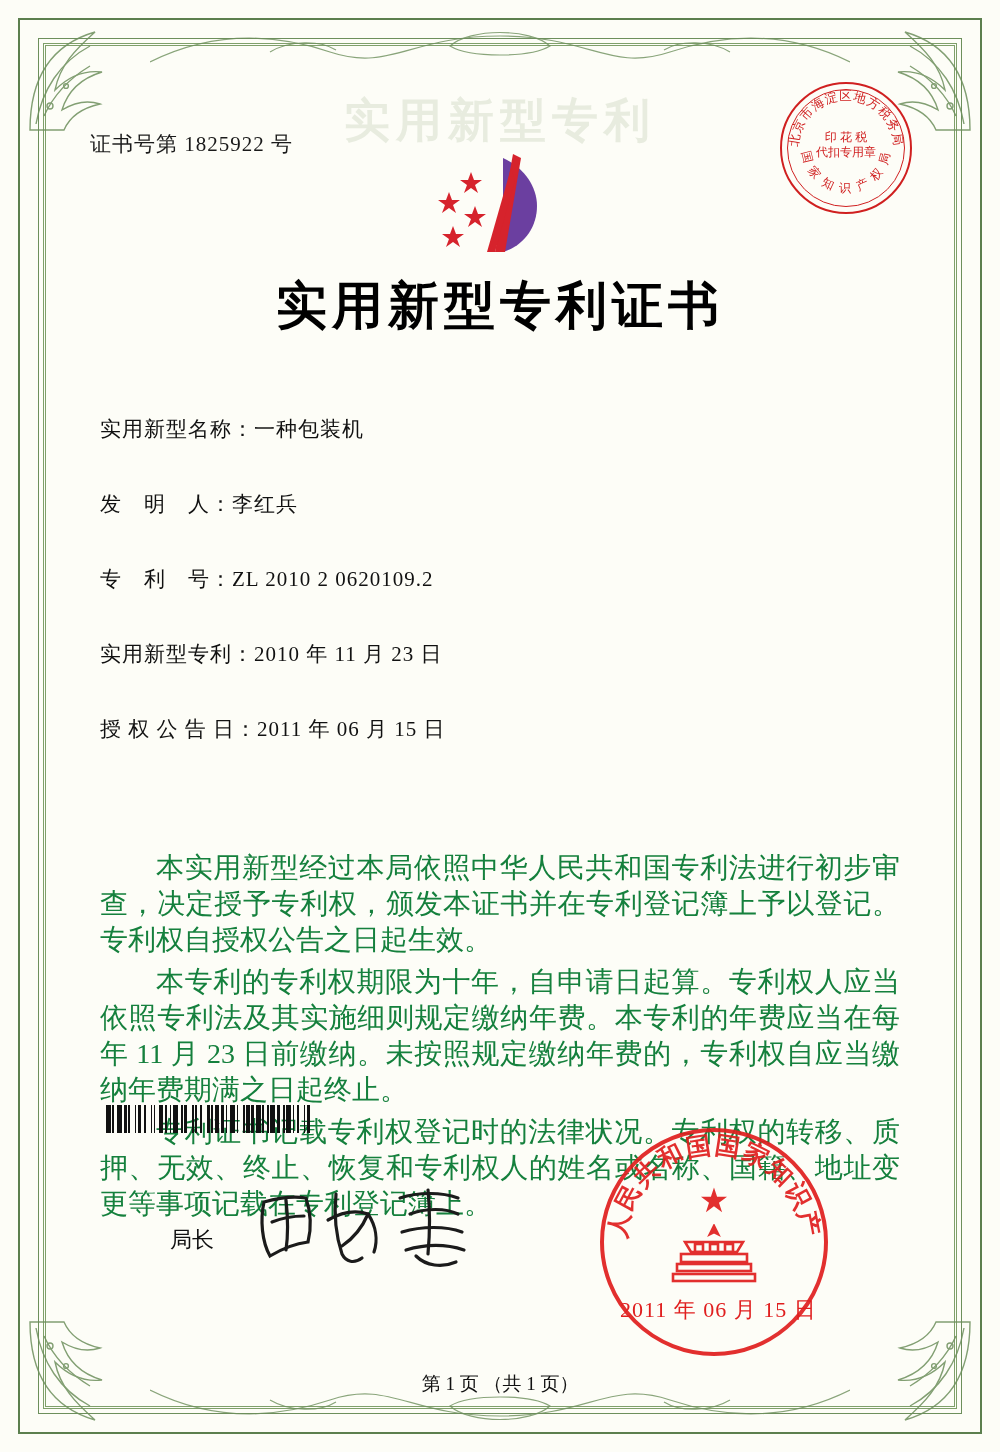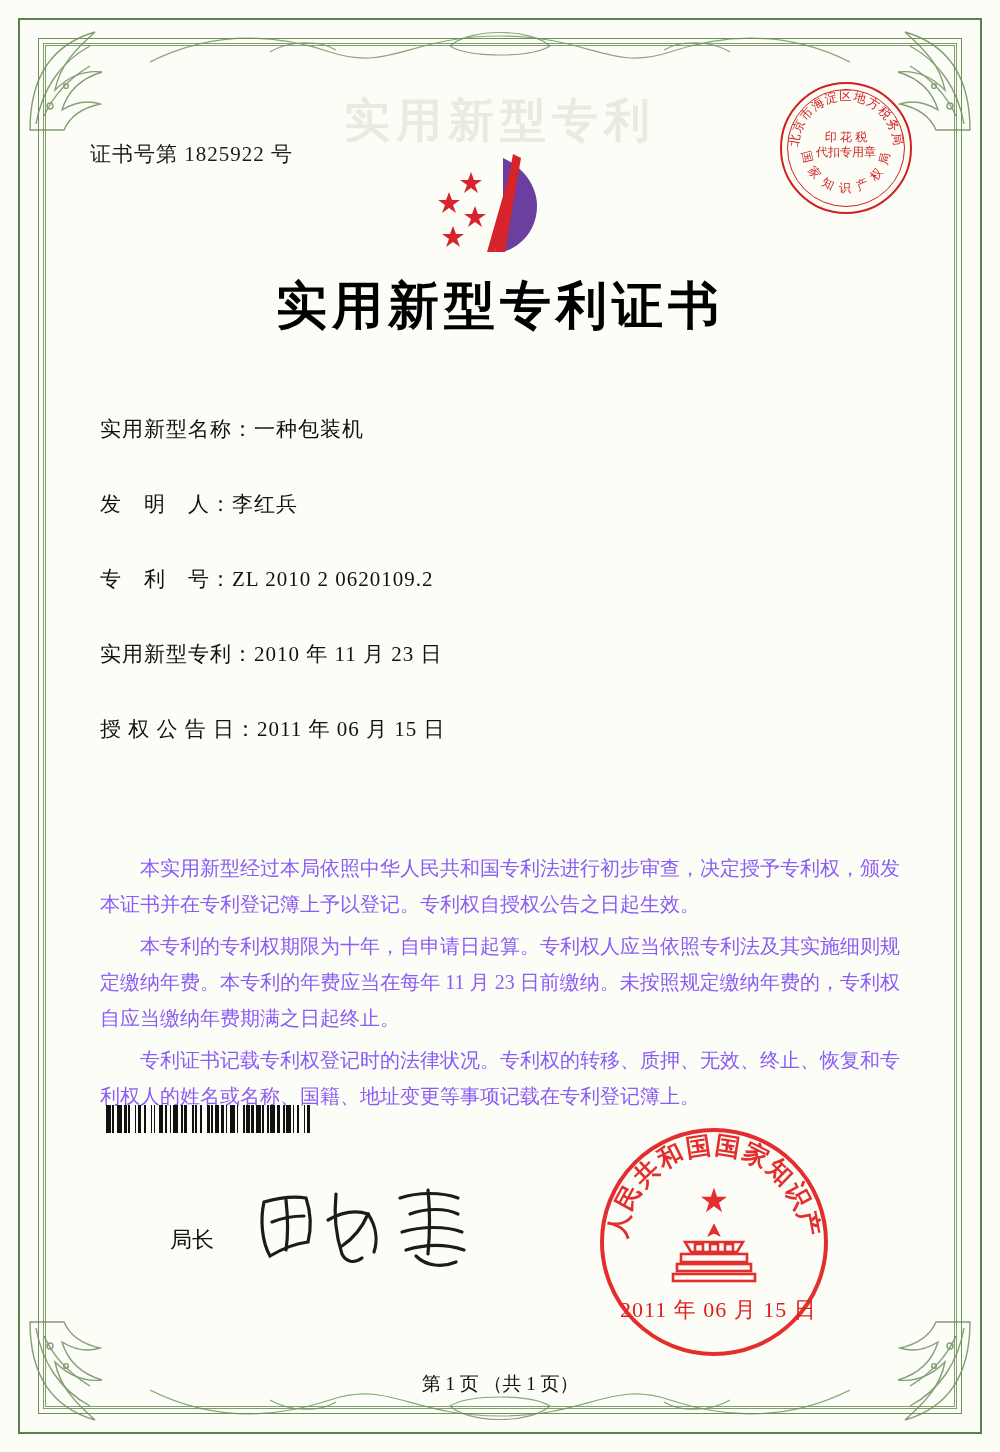--- a/index.html
+++ b/index.html
@@ -91,21 +91,21 @@
   }
 
   
   .content {
     position: absolute;
     left: 0; right: 0; top: 0; bottom: 0;
   }
   .cert-no {
     position: absolute;
     left: 90px;
-    top: 140px;
+    top: 130px;
     font-size: 21px;
     color: #1a1a1a;
     letter-spacing: 1px;
   }
   
   .emblem {
     position: absolute;
     left: 425px;
     top: 140px;
     width: 150px;
@@ -171,23 +171,23 @@
     white-space: nowrap;
   }
   .field .lbl { display: inline-block; }
   .field .val { display: inline-block; }
 
   .paras {
     position: absolute;
     left: 100px;
     right: 100px;
     top: 850px;
-    font-size: 20px;
+    font-size: 28px;
     line-height: 36px;
-    color: #8b5cf6;
+    color: #15803d;
     text-align: justify;
   }
   .paras p {
     margin: 0 0 6px 0;
     text-indent: 2em;
   }
 
   
   .barcode {
     position: absolute;

